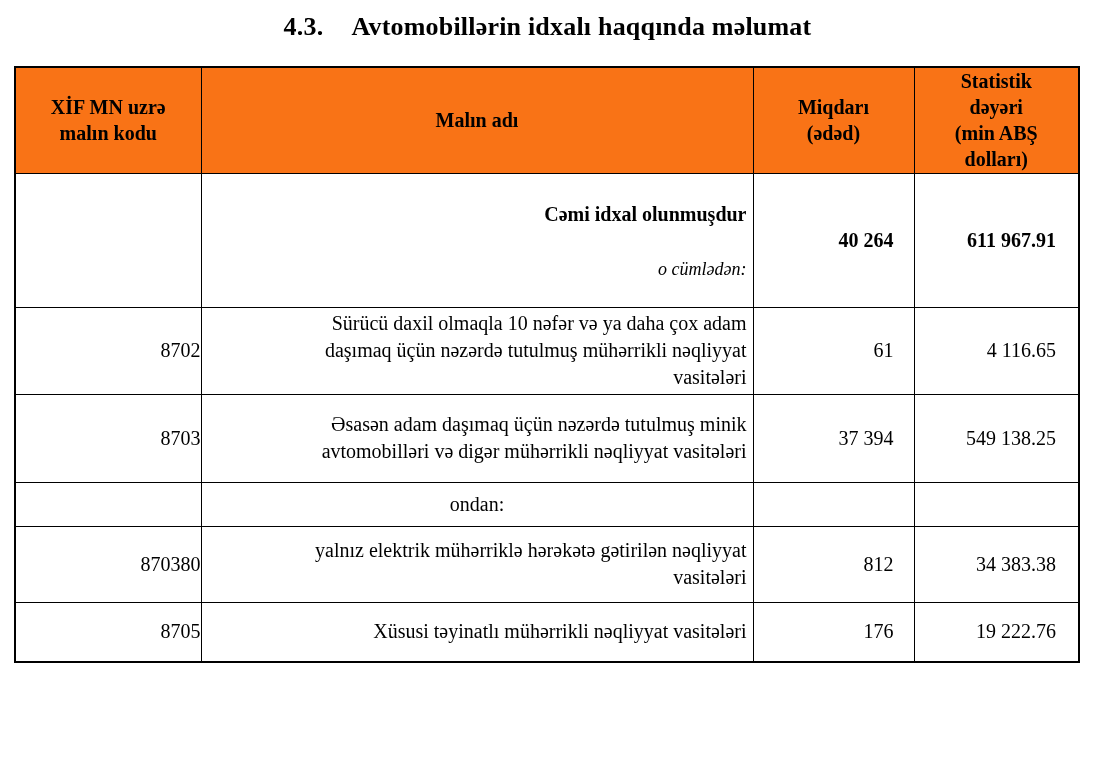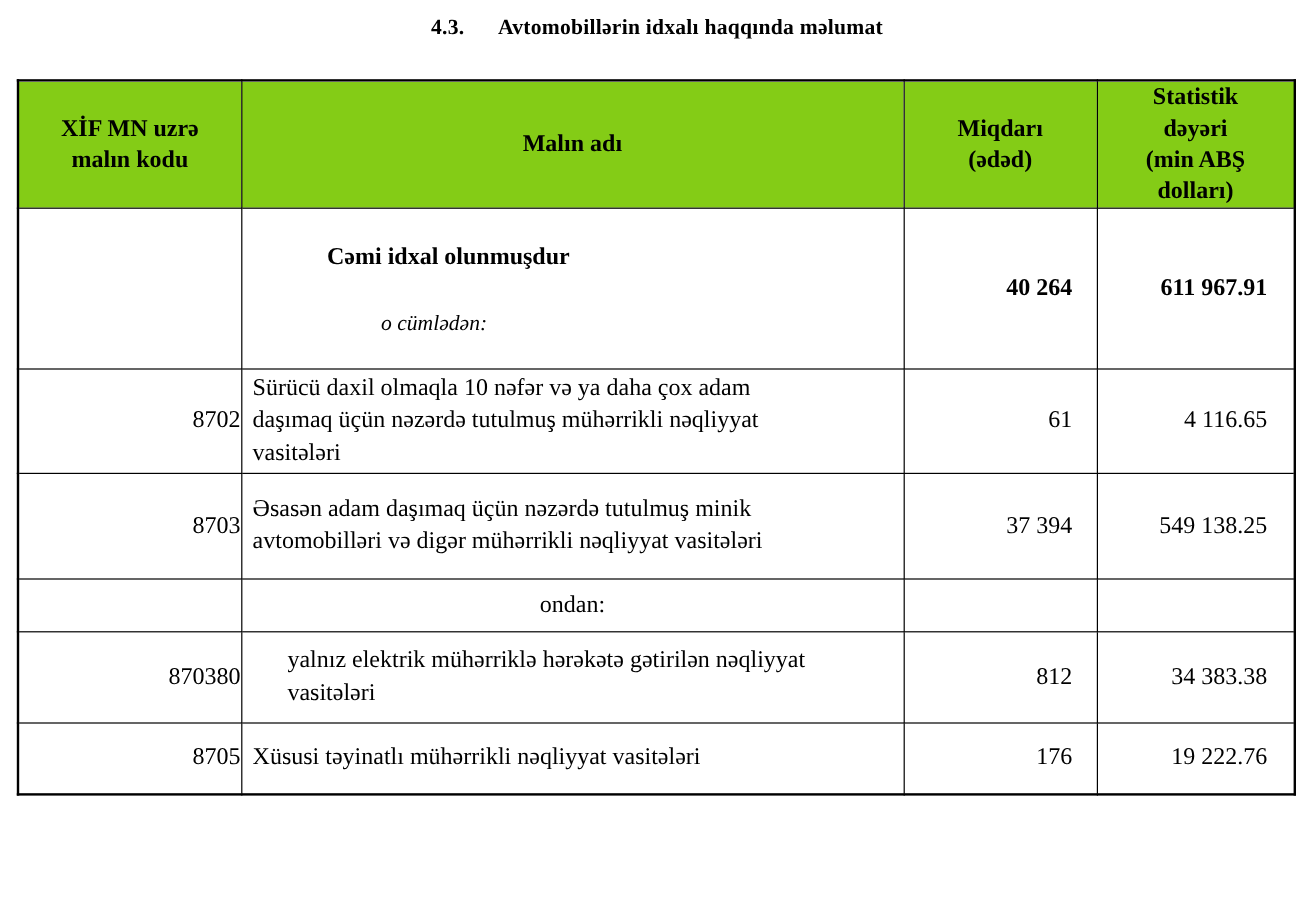--- a/index.html
+++ b/index.html
@@ -10,21 +10,21 @@
     font-family: "Liberation Serif", serif;
     position: relative;
     overflow: hidden;
   }
   .doc-title {
     position: absolute;
     top: 12px; left: 0;
     width: 1095px;
     text-align: center;
     font-weight: bold;
-    font-size: 18px;
+    font-size: 26px;
     letter-spacing: 0.2px;
   }
   .title-num { margin-right: 28px; }
 
   table.import-table {
     position: absolute;
     left: 14px; top: 66px;
     width: 1064px;
     border-collapse: collapse;
     table-layout: fixed;
@@ -39,39 +39,39 @@
     border: 1px solid #000000;
     vertical-align: middle;
     font-size: 20px;
     overflow: hidden;
   }
   th {
     font-weight: bold;
     text-align: center;
     white-space: pre-line;
     line-height: 26px;
-    background: #84cc16;
+    background: #f97316;
   }
   tr.h-header { height: 106px; }
   tr.h-r0 { height: 90px; }
   tr.h-r1 { height: 87px; }
   tr.h-r2 { height: 88px; }
   tr.h-r3 { height: 44px; }
   tr.h-r4 { height: 72px; }
   tr.h-r5 { height: 76px; }
   tr.h-r6 { height: 61px; }
   tr.h-r7 { height: 60px; }
 
   td.cell-code {
     text-align: right;
     white-space: pre-line;
     line-height: 27px;
   }
   td.cell-name {
-    text-align: left;
+    text-align: right;
     padding-left: 9px;
     padding-right: 6px;
     line-height: 27px;
     white-space: pre-line;
   }
   tr.row-indent td.cell-name { padding-left: 38px; }
   tr.row-subheader td.cell-name { text-align: center; padding-left: 0; padding-right: 0; }
   td.cell-qty {
     text-align: right;
     padding-right: 20px;

